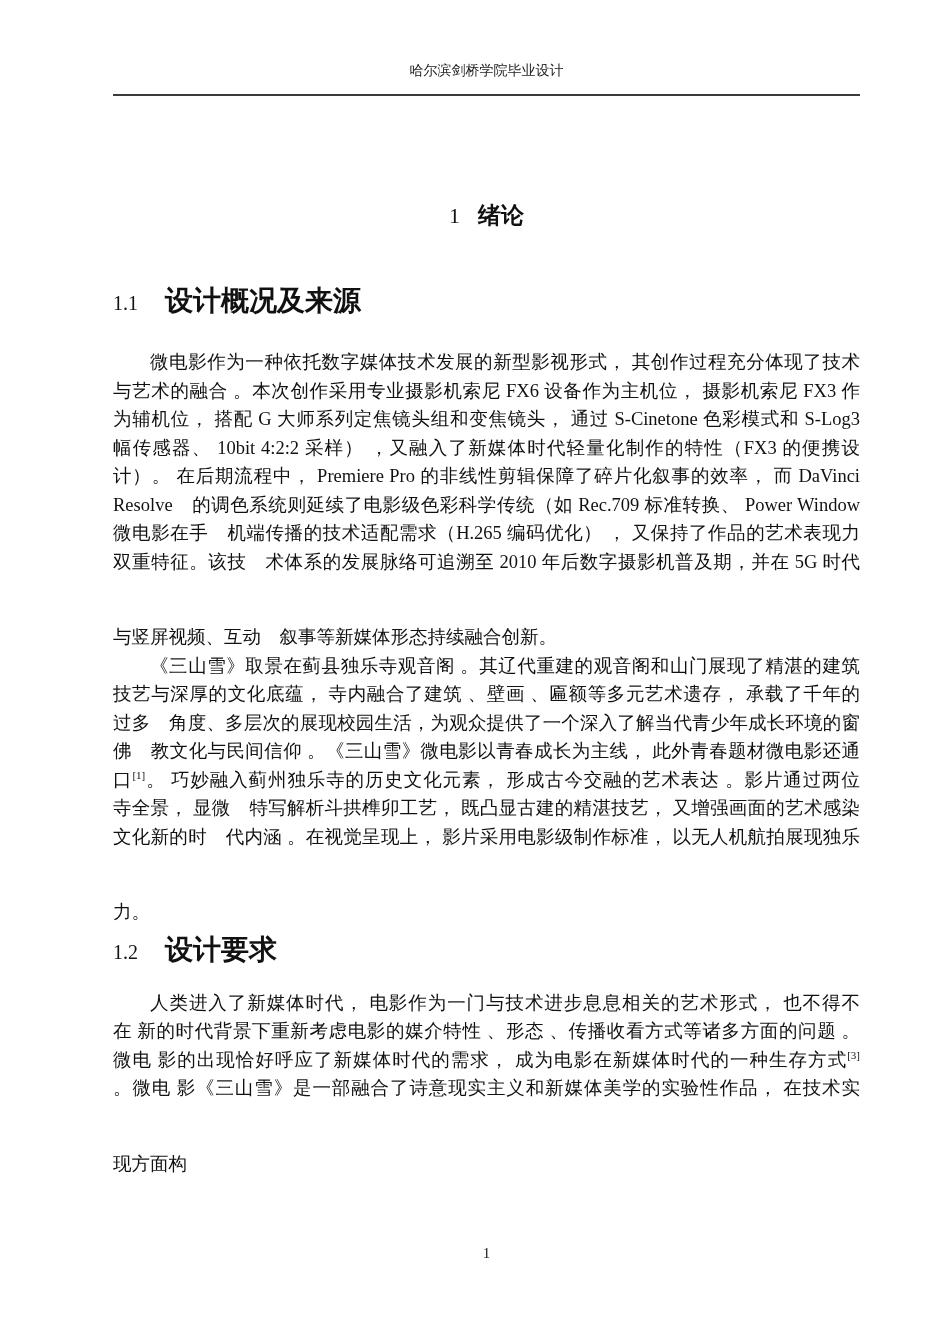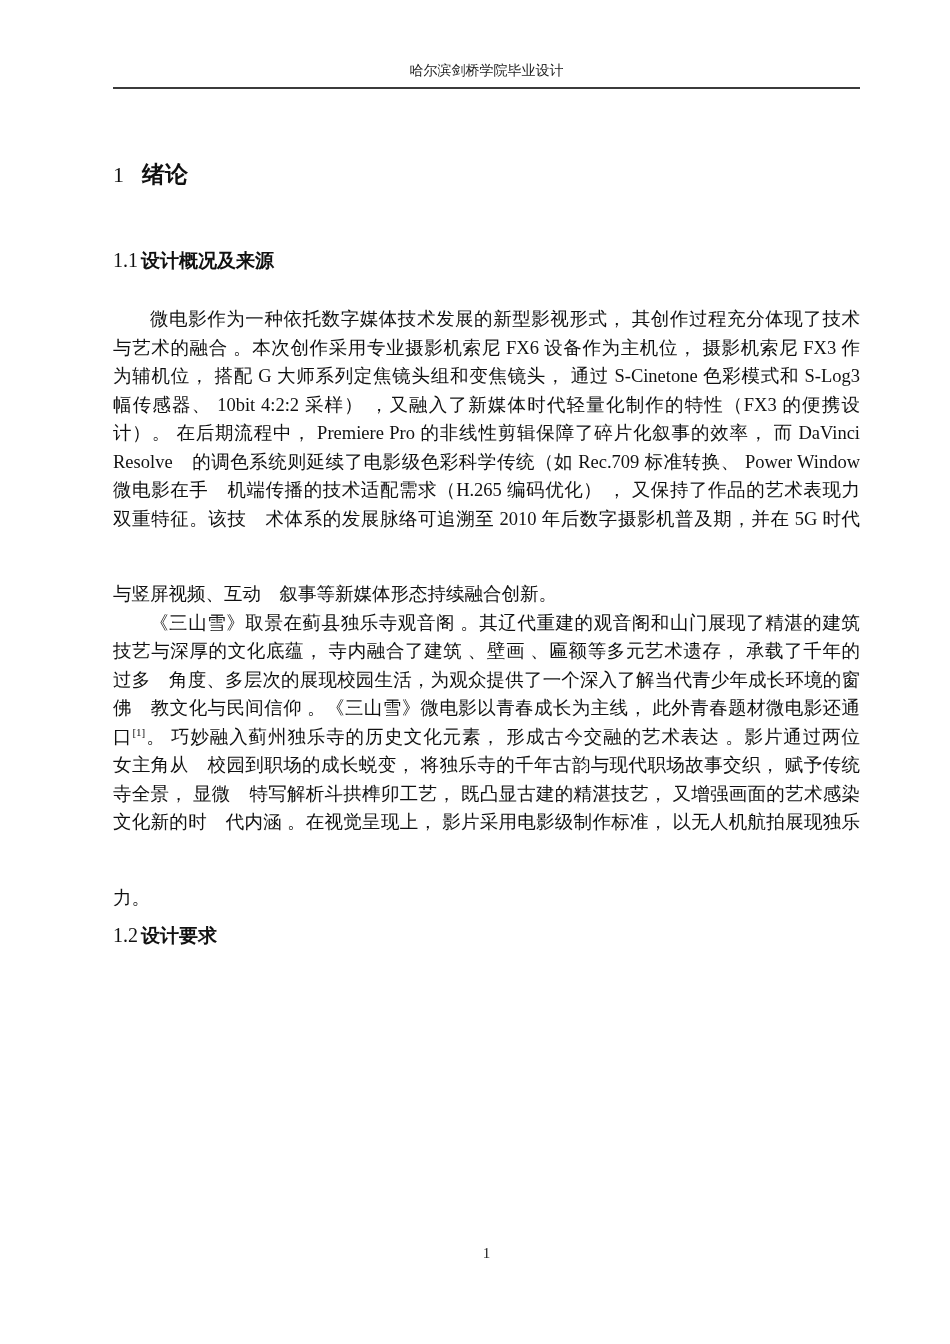--- a/index.html
+++ b/index.html
@@ -13,56 +13,57 @@
     overflow: hidden;
   }
   .page {
     width: 950px;
     height: 1344px;
     padding: 62px 90px 0 113px;
   }
   
   .running-header {
     width: 747px;
-    padding-bottom: 7px;
+    padding-bottom: 14px;
     border-bottom: 2px solid #3b3b3b;
   }
   .header-title {
     text-align: center;
     font-size: 14px;
     line-height: 18px;
     color: #1c1c1c;
   }
   
   .h1 {
-    margin-top: 70px;
+    margin-top: 104px;
     line-height: 32px;
     white-space: nowrap;
+    text-align: center;
   }
   .h1 .hnum {
     font-size: 22px;
     font-weight: normal;
     margin-right: 18px;
   }
   .h1 .htext {
     font-size: 23px;
     font-weight: bold;
   }
   
   .h2 {
     line-height: 30px;
     white-space: nowrap;
   }
   .h2 .hnum {
     font-size: 20px;
     font-weight: normal;
-    margin-right: 3px;
+    margin-right: 27px;
   }
   .h2 .htext {
-    font-size: 19px;
+    font-size: 28px;
     font-weight: bold;
   }
   .h2-first { margin-top: 52px; }
   .h2-second { margin-top: 8px; }
   
   .para {
     width: 747px;
     font-size: 18.5px;
     overflow: hidden;
   }
@@ -125,28 +126,34 @@
       <div class="line">双重特征。该技　术体系的发展脉络可追溯至 2010 年后数字摄影机普及期，并在 5G 时代</div>
       <div class="line lastline">与竖屏视频、互动　叙事等新媒体形态持续融合创新。</div>
     </div>
 
   <div class="para para-2">
       <div class="line first">《三山雪》取景在蓟县独乐寺观音阁 。其辽代重建的观音阁和山门展现了精湛的建筑</div>
       <div class="line">技艺与深厚的文化底蕴， 寺内融合了建筑 、壁画 、匾额等多元艺术遗存， 承载了千年的</div>
       <div class="line">过多　角度、多层次的展现校园生活，为观众提供了一个深入了解当代青少年成长环境的窗</div>
       <div class="line">佛　教文化与民间信仰 。《三山雪》微电影以青春成长为主线， 此外青春题材微电影还通</div>
       <div class="line">口<sup>[1]</sup>。 巧妙融入蓟州独乐寺的历史文化元素， 形成古今交融的艺术表达 。影片通过两位</div>
-      <div class="line">女主角从　校园到职场的成长蜕变， 将独乐寺的千年古韵与现代职场故事交织， 赋予传统</div>
       <div class="line">寺全景， 显微　特写解析斗拱榫卯工艺， 既凸显古建的精湛技艺， 又增强画面的艺术感染</div>
       <div class="line">文化新的时　代内涵 。在视觉呈现上， 影片采用电影级制作标准， 以无人机航拍展现独乐</div>
       <div class="line lastline">力。</div>
     </div>
 
   <div class="h2 h2-second">
     <span class="hnum">1.2</span><span class="htext">设计要求</span>
   </div>
 
+  <div class="para para-3">
+      <div class="line first">人类进入了新媒体时代， 电影作为一门与技术进步息息相关的艺术形式， 也不得不</div>
+      <div class="line">在 新的时代背景下重新考虑电影的媒介特性 、形态 、传播收看方式等诸多方面的问题 。</div>
+      <div class="line">微电 影的出现恰好呼应了新媒体时代的需求， 成为电影在新媒体时代的一种生存方式<sup>[3]</sup></div>
+      <div class="line">。微电 影《三山雪》是一部融合了诗意现实主义和新媒体美学的实验性作品， 在技术实</div>
+      <div class="line lastline">现方面构</div>
+    </div>
 
   <div class="page-footer">
     <span class="page-number">1</span>
   </div>
 
 </div>
 
 </body></html>

